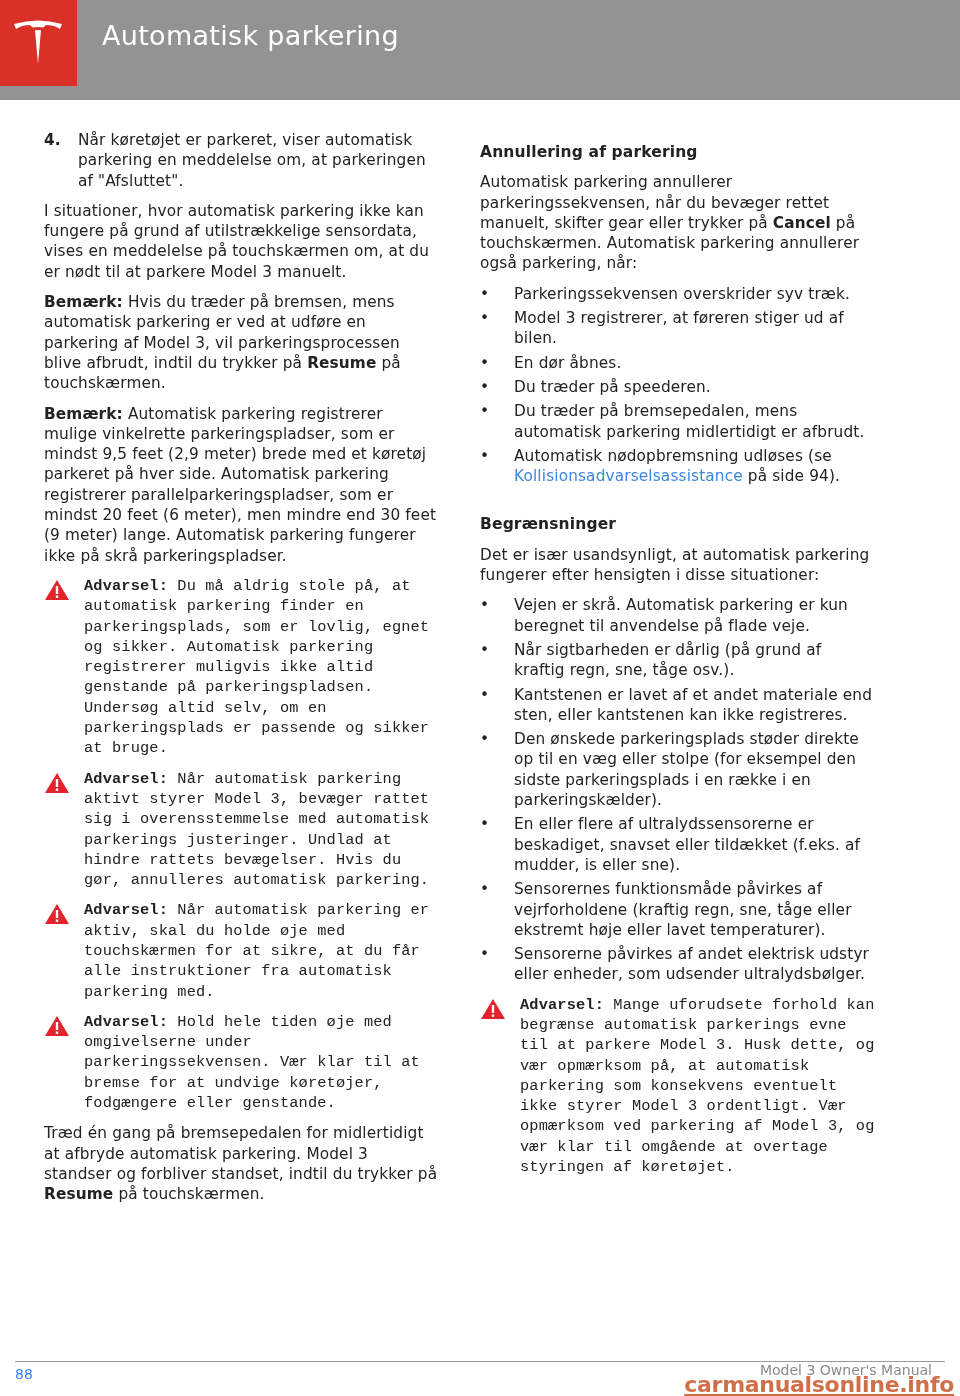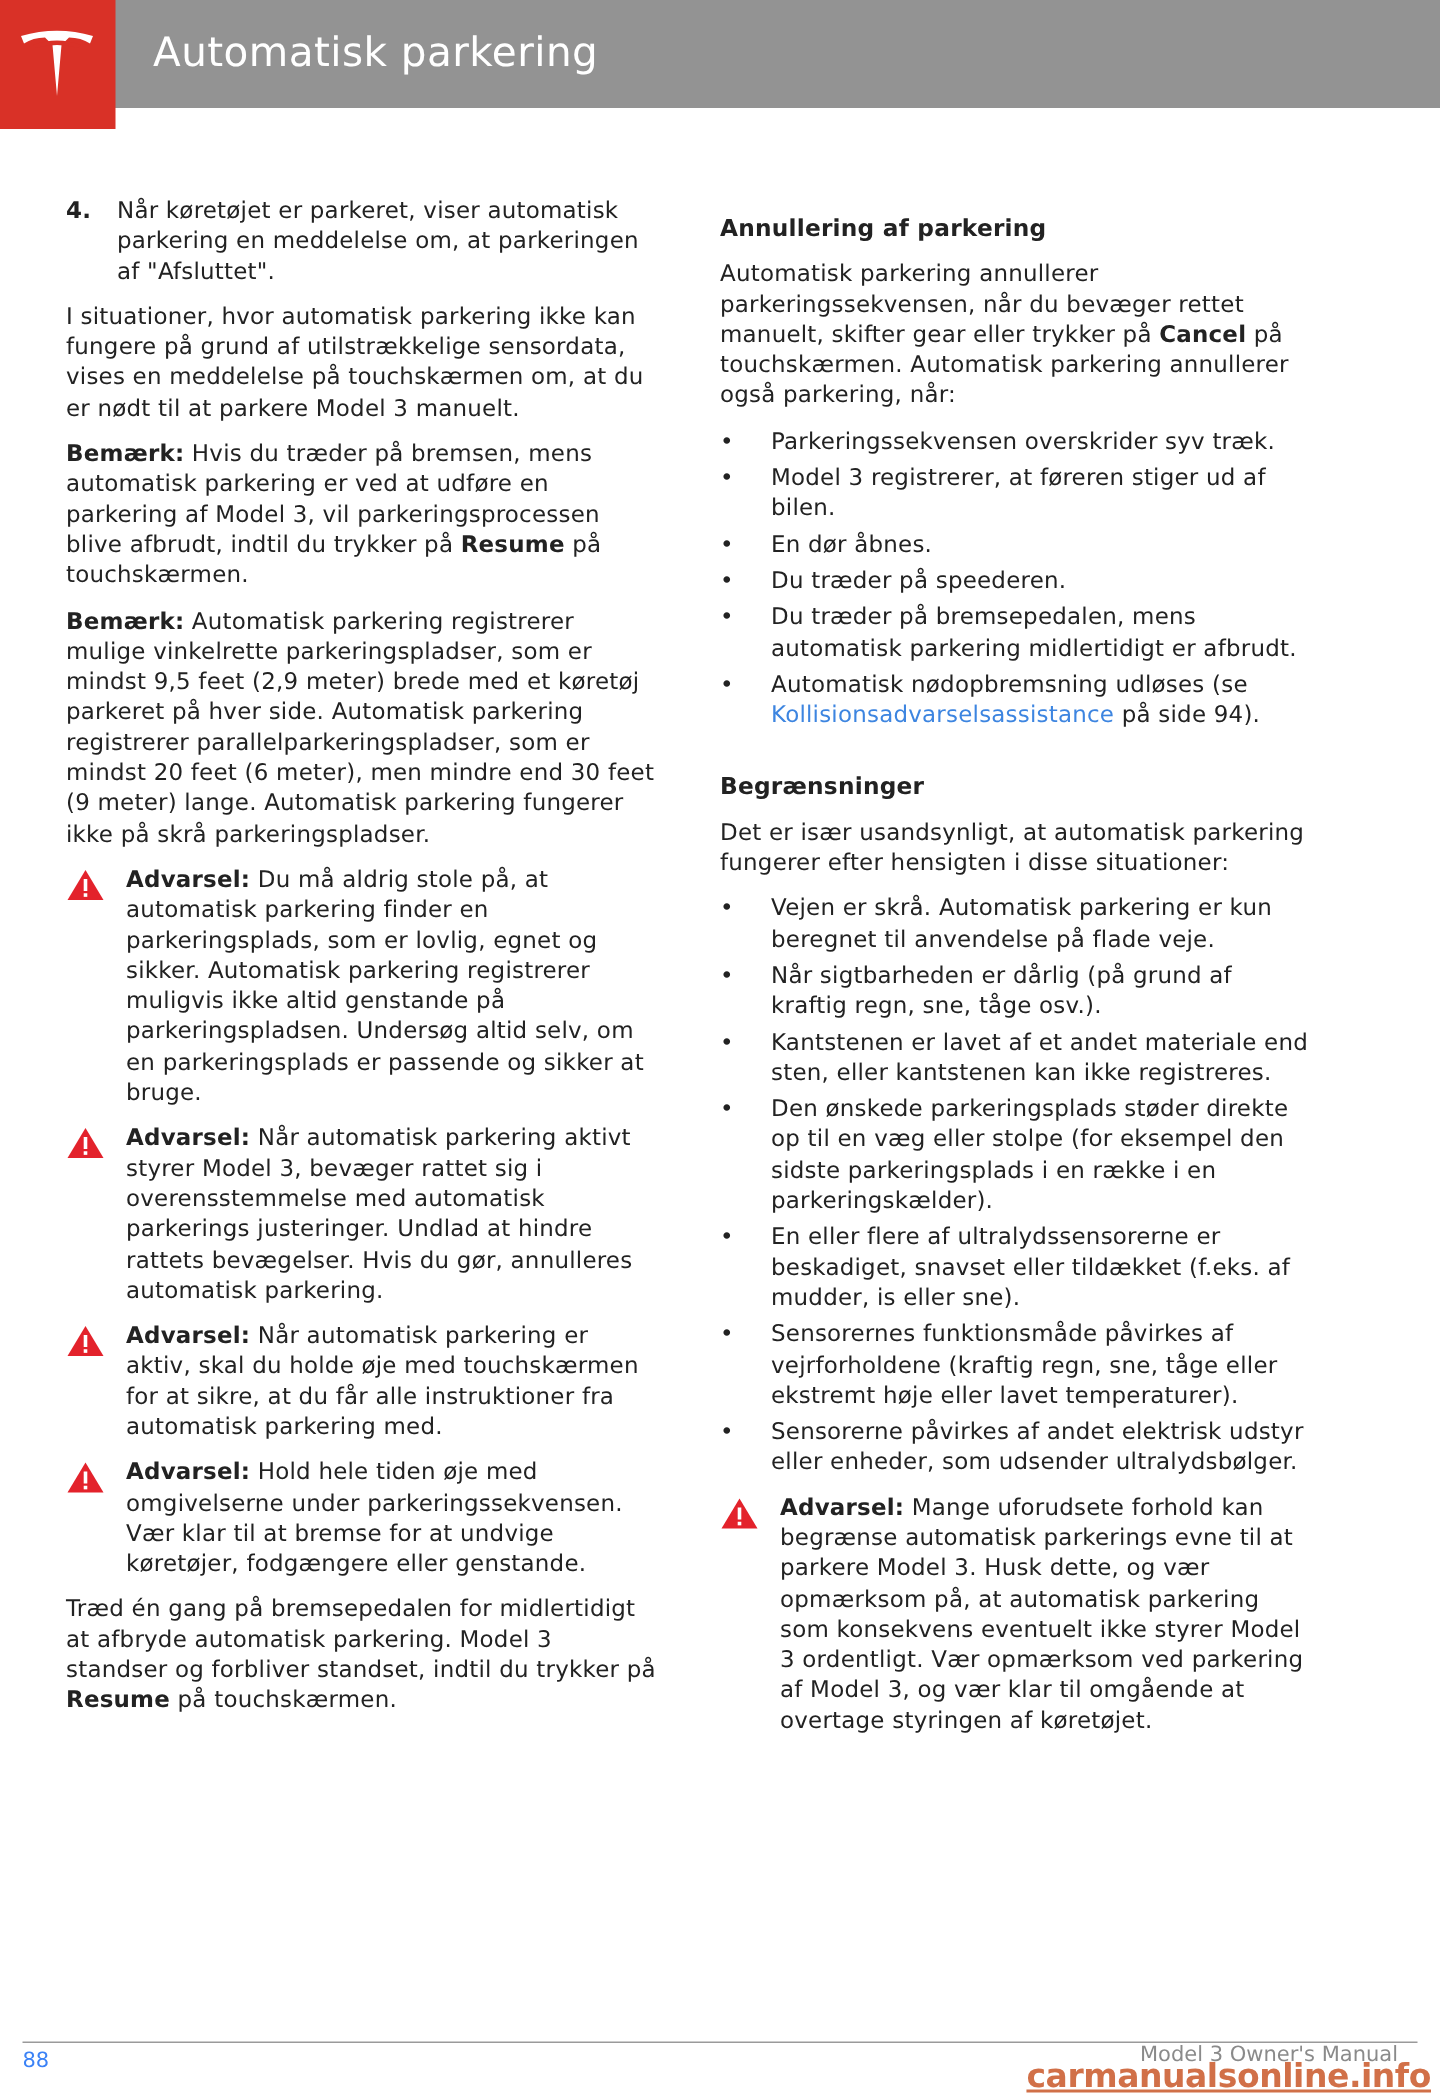--- a/index.html
+++ b/index.html
@@ -1,37 +1,37 @@
 <!DOCTYPE html>
 <html><head>
 <meta charset="utf-8">
 <style>
   html, body { margin: 0; padding: 0; }
   body {
     width: 960px; height: 1396px; position: relative; overflow: hidden;
     background: #ffffff; color: #222222;
     font-family: "DejaVu Sans", sans-serif;
   }
-  .header { position: absolute; left: 0; top: 0; width: 960px; height: 72px; background: #939393; }
+  .header { position: absolute; left: 0; top: 0; width: 960px; height: 100px; background: #939393; }
   .logo-box { position: absolute; left: 0; top: 0; width: 77px; height: 86px; background: #d93127; }
   .logo-box svg { position: absolute; left: 12px; top: 18px; }
   .header-title {
     position: absolute; left: 102px; top: 20px; color: #ffffff;
     font-size: 27px; letter-spacing: 0.3px; font-weight: normal;
   }
   .col { position: absolute; top: 130px; width: 395px; font-size: 15.3px; line-height: 20.3px; letter-spacing: 0.15px; }
   .col-left { left: 44px; }
   .col-right { left: 480px; }
   p { margin: 0 0 10px 0; }
   b { font-weight: bold; }
   .num-item { display: flex; margin-bottom: 10px; }
   .num-item .num { width: 34px; font-weight: bold; flex: none; }
   .heading { font-weight: bold; font-size: 15.5px; margin: 12px 0 10px 0; }
   .heading.gap { margin-top: 28px; }
-  .warn { display: flex; margin-bottom: 10px; }
+  .warn { display: flex; margin-bottom: 10px; font-family: Liberation Mono, monospace; }
   .warn .wicon { width: 40px; flex: none; padding-top: 3px; }
   ul.bullets { list-style: none; margin: 0 0 10px 0; padding: 0; }
   ul.bullets li { display: flex; margin-bottom: 4px; }
   ul.bullets li .dot { width: 34px; flex: none; }
   .link { color: #3d85e0; }
   .footer-line { position: absolute; left: 15px; top: 1361px; width: 930px; height: 1px; background: #9a9a9a; }
   .page-num { position: absolute; left: 15px; top: 1366px; font-size: 14px; color: #3b82f6; }
   .manual-title { position: absolute; right: 28px; top: 1362px; font-size: 14px; color: #8a8a8a; }
   .watermark { position: absolute; right: 6px; top: 1372px; font-size: 22px; color: #c2410c; font-weight: bold; opacity: 0.75; letter-spacing: -0.3px; text-decoration: underline; }
 </style>

